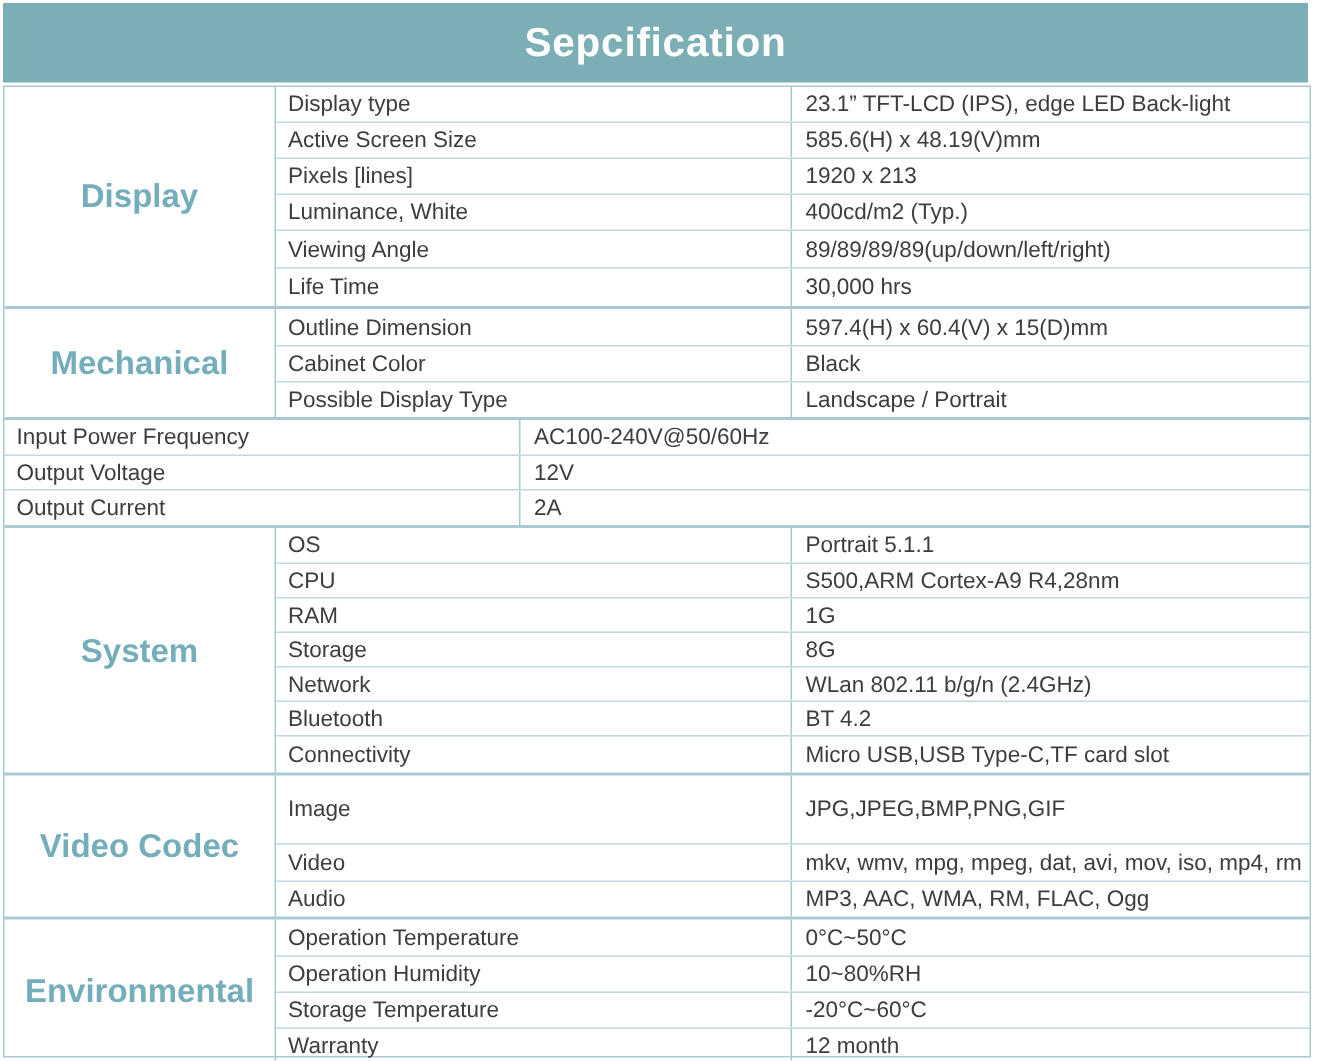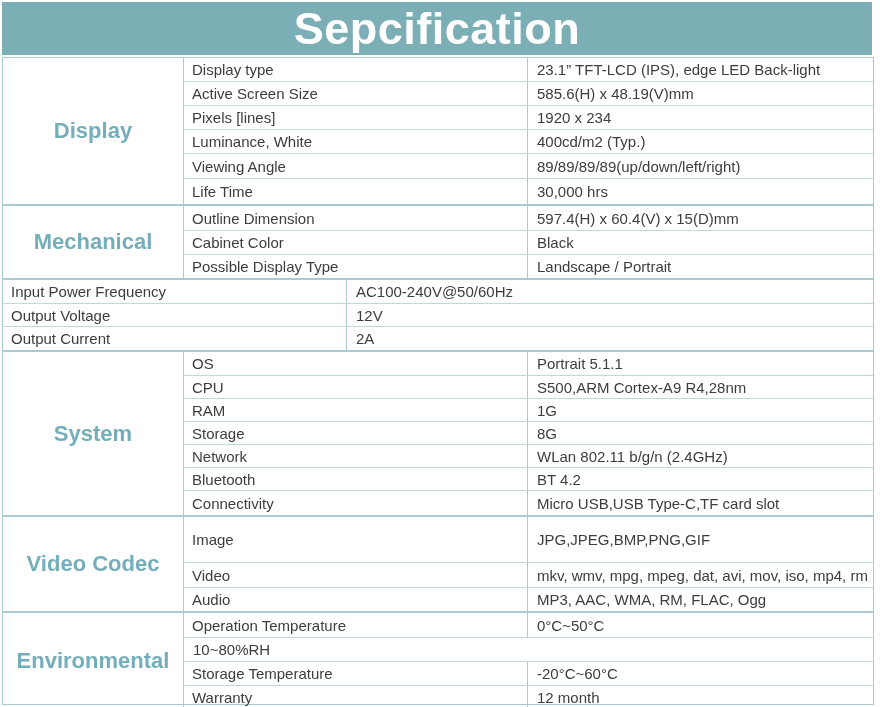--- a/index.html
+++ b/index.html
@@ -13,21 +13,21 @@
   body{margin:0;background:#ffffff;font-family:"Liberation Sans",sans-serif;}
   .page{
     position:relative;width:880px;height:707px;background:#ffffff;overflow:hidden;
   }
   .header{
     position:absolute;left:2px;top:2px;width:870px;height:53px;
     background:var(--header-bg);
     display:flex;align-items:center;justify-content:center;
   }
   .header-title{
-    color:#ffffff;font-size:45px;font-weight:bold;letter-spacing:0.5px;
+    color:#ffffff;font-size:27px;font-weight:bold;letter-spacing:0.5px;
   }
   .spec-table{
     position:absolute;left:2px;top:57px;width:872px;height:648px;
     border:1px solid var(--border);
     display:flex;flex-direction:column;
   }
   .section{
     display:flex;border-top:2px solid var(--border);
   }
   .section:first-child{border-top:none;}
@@ -72,21 +72,21 @@
           <div class="row" style="min-height: 23px;">
             <div class="cell-label">Display type</div>
             <div class="cell-value">23.1”   TFT-LCD (IPS), edge LED Back-light</div>
           </div>
           <div class="row" style="min-height: 24px;">
             <div class="cell-label">Active Screen Size</div>
             <div class="cell-value">585.6(H) x 48.19(V)mm</div>
           </div>
           <div class="row" style="min-height: 24px;">
             <div class="cell-label">Pixels [lines]</div>
-            <div class="cell-value">1920 x 234</div>
+            <div class="cell-value">1920 x 213</div>
           </div>
           <div class="row" style="min-height: 24px;">
             <div class="cell-label">Luminance, White</div>
             <div class="cell-value">400cd/m2 (Typ.)</div>
           </div>
           <div class="row" style="min-height: 25px;">
             <div class="cell-label">Viewing Angle</div>
             <div class="cell-value">89/89/89/89(up/down/left/right)</div>
           </div>
           <div class="row" style="min-height: 26px;">
@@ -179,20 +179,21 @@
         </div>
       </div>
       <div class="section">
         <div class="cat-cell">Environmental</div>
         <div class="rows">
           <div class="row" style="min-height: 24px;">
             <div class="cell-label">Operation Temperature</div>
             <div class="cell-value">0°C~50°C</div>
           </div>
           <div class="row" style="min-height: 24px;">
+            <div class="cell-label">Operation Humidity</div>
             <div class="cell-value">10~80%RH</div>
           </div>
           <div class="row" style="min-height: 24px;">
             <div class="cell-label">Storage Temperature</div>
             <div class="cell-value">-20°C~60°C</div>
           </div>
           <div class="row" style="min-height: 24px;">
             <div class="cell-label">Warranty</div>
             <div class="cell-value">12 month</div>
           </div>

